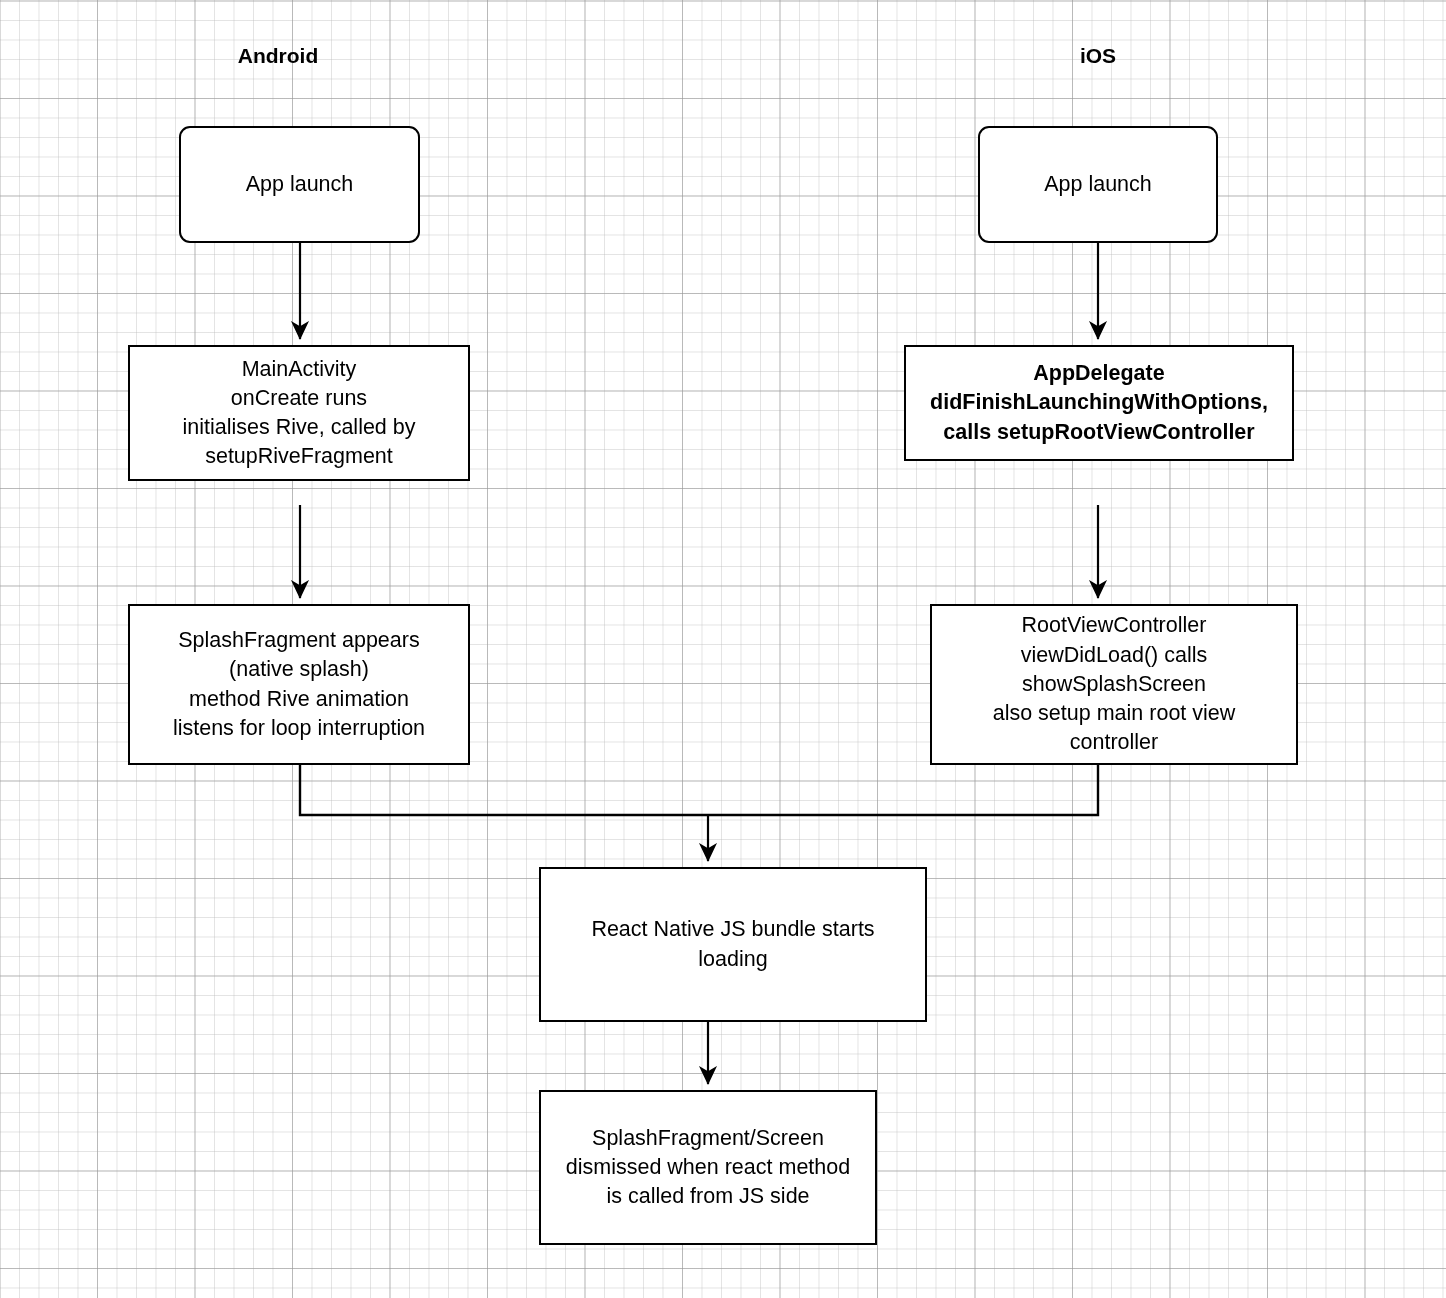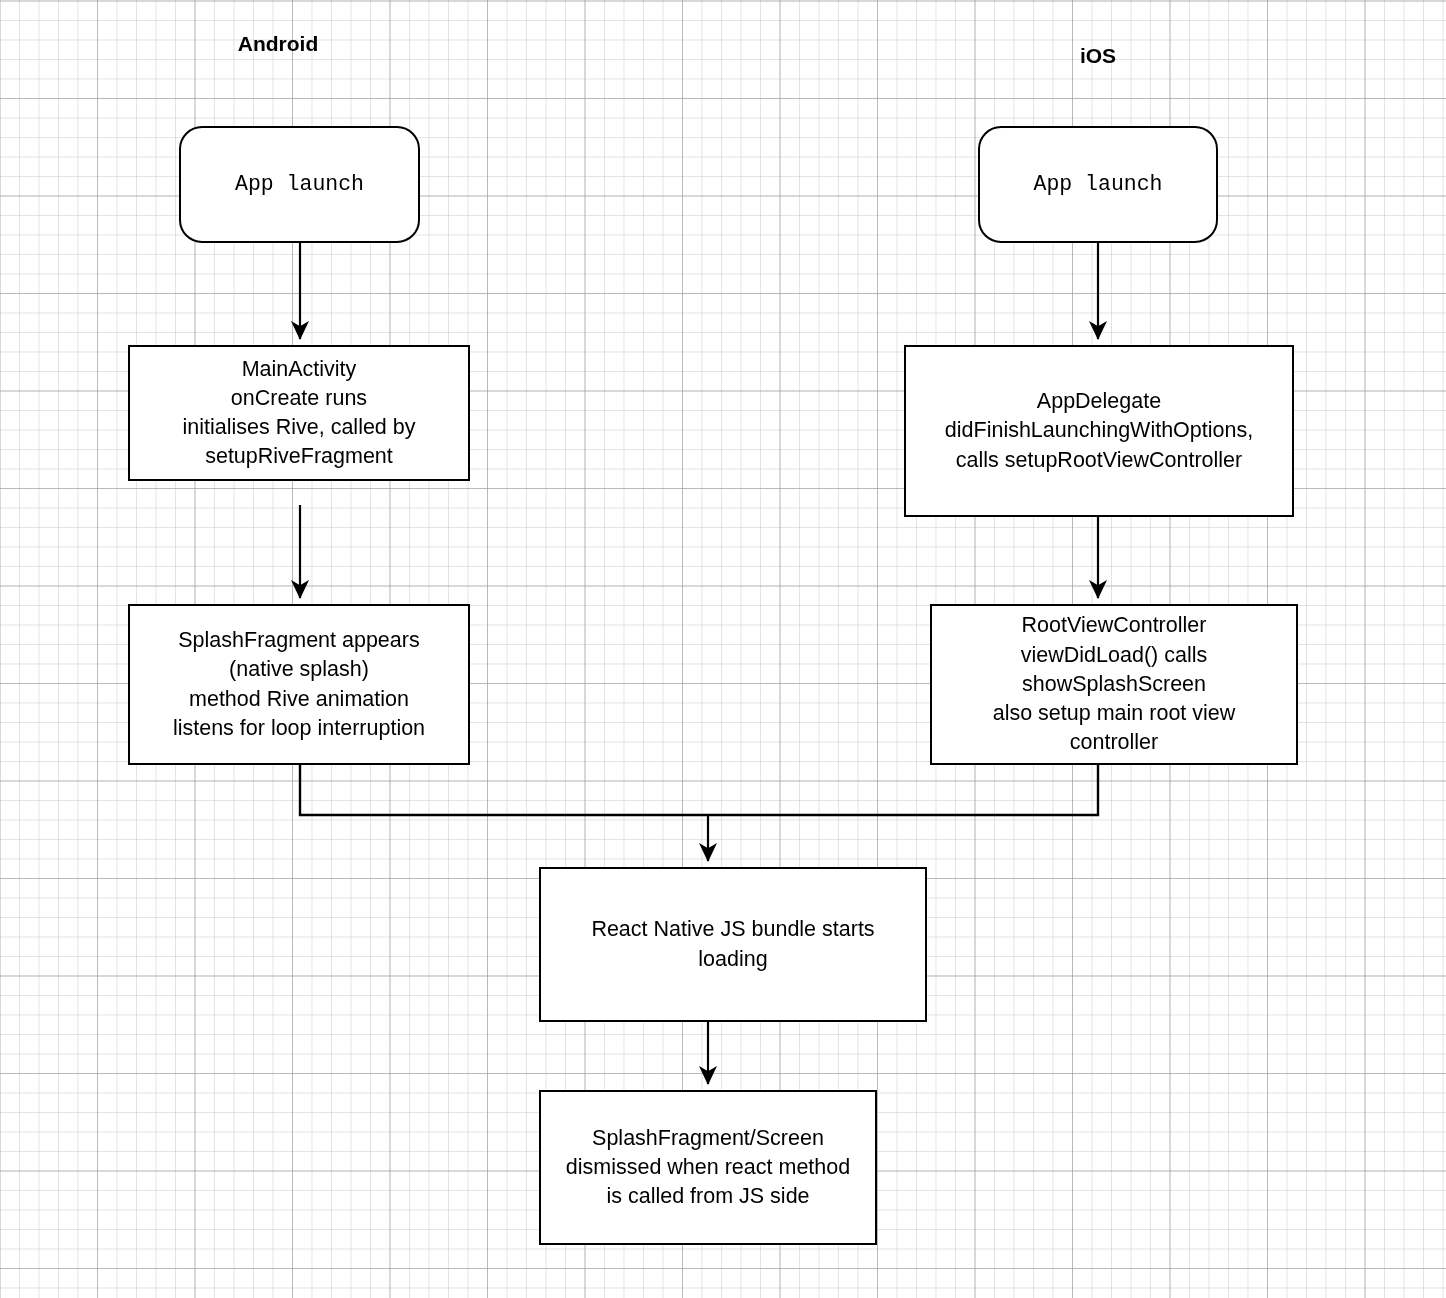--- a/index.html
+++ b/index.html
@@ -62,22 +62,21 @@
     color: #000000;
     display: flex;
     align-items: center;
     justify-content: center;
     text-align: center;
     font-size: 21.5px;
     line-height: 1.36;
     padding: 4px 8px;
   }
   .node.rounded {
-    border-radius: 23px;
-    font-family: Liberation Mono, monospace;
+    border-radius: 11px;
   }
   .node .label {
     display: block;
     white-space: pre-line;
   }
 </style>
 </head>
 <body>
 
 <div id="canvas">
@@ -115,21 +114,21 @@
 
     <g>
       <line x1="708" y1="815" x2="708" y2="861" stroke="#000000" stroke-width="2.2" marker-end="url(#arrowhead)"></line>
     </g>
 
     <g>
       <line x1="708" y1="1022" x2="708" y2="1084" stroke="#000000" stroke-width="2.2" marker-end="url(#arrowhead)"></line>
     </g>
   </svg>
 
-  <div class="col-title" style="left:278px; top:32px;">Android</div>
+  <div class="col-title" style="left:278px; top:44px;">Android</div>
   <div class="col-title" style="left:1098px; top:44px;">iOS</div>
 
   <div class="node rounded" style="left:179px; top:126px; width:241px; height:117px;">
     <span class="label">App launch</span>
   </div>
 
   <div class="node" style="left:128px; top:345px; width:342px; height:136px;">
     <span class="label">MainActivity
 onCreate runs
 initialises Rive, called by
@@ -140,21 +139,21 @@
     <span class="label">SplashFragment appears
 (native splash)
 method Rive animation
 listens for loop interruption</span>
   </div>
 
   <div class="node rounded" style="left:978px; top:126px; width:240px; height:117px;">
     <span class="label">App launch</span>
   </div>
 
-  <div class="node" style="left:904px; top:345px; width:390px; height:172px;">
+  <div class="node" style="left:904px; top:345px; width:390px; height:116px;font-weight:bold;">
     <span class="label">AppDelegate
 didFinishLaunchingWithOptions,
 calls setupRootViewController</span>
   </div>
 
   <div class="node" style="left:930px; top:604px; width:368px; height:161px;">
     <span class="label">RootViewController
 viewDidLoad() calls
 showSplashScreen
 also setup main root view

